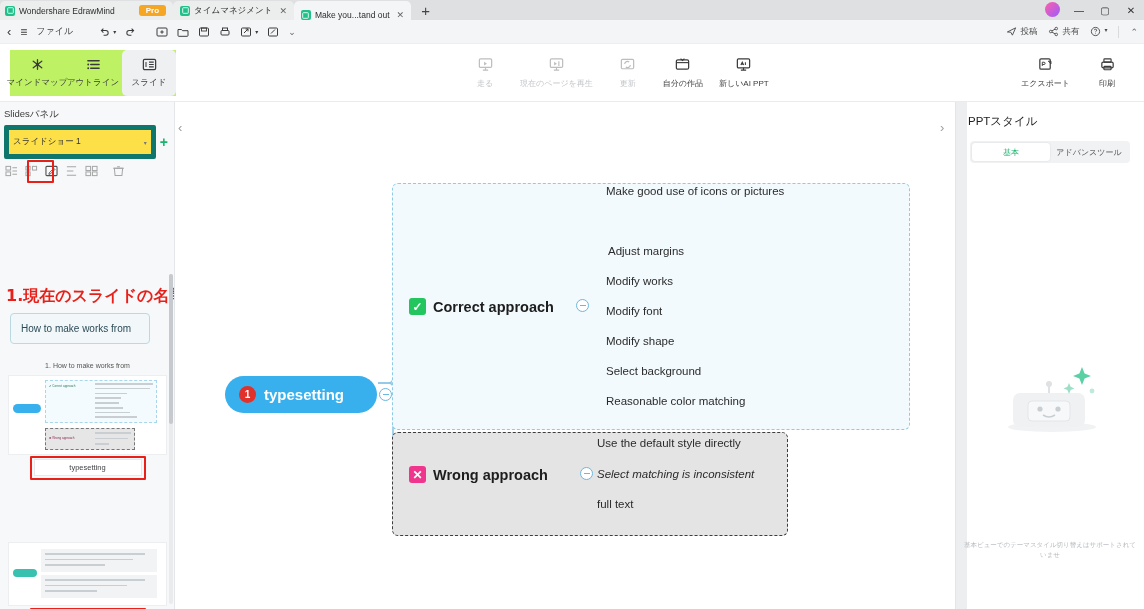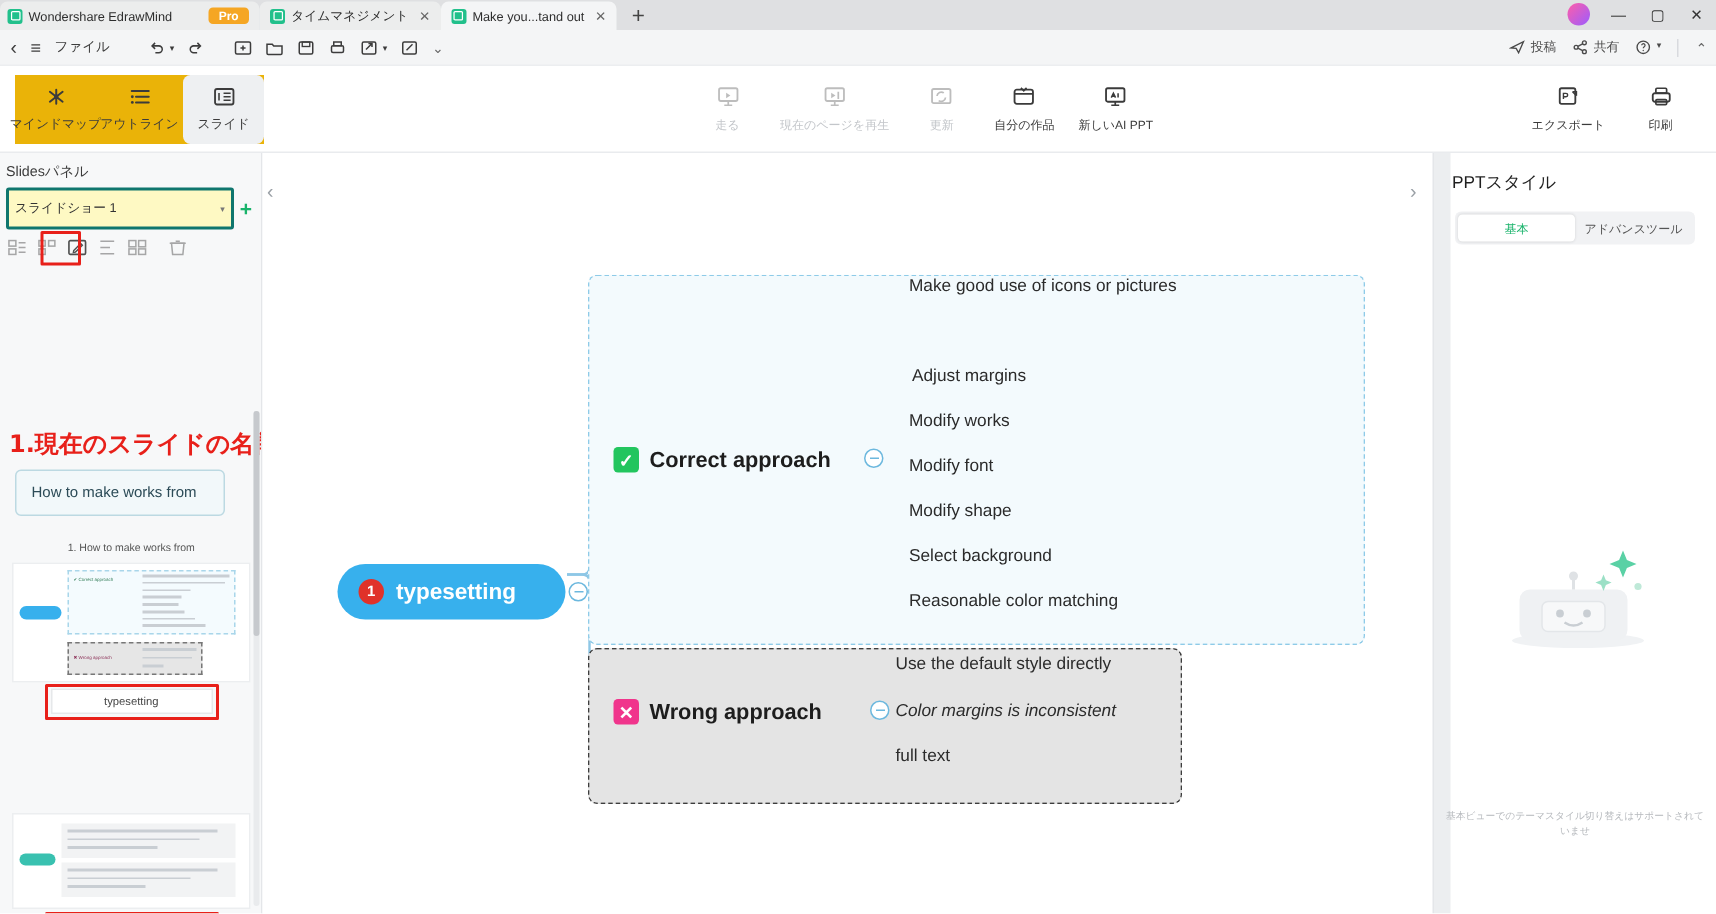--- a/index.html
+++ b/index.html
@@ -7,57 +7,57 @@
     width:1144px; height:609px;
     font-family:"Liberation Sans", sans-serif;
     background:#ffffff; overflow:hidden; position:relative;
     -webkit-font-smoothing:antialiased;
   }
   
   .tabbar{height:20px;background:#dfe0e2;display:flex;align-items:flex-end;position:relative;}
   .tab{height:19px;display:flex;align-items:center;gap:4px;padding:0 7px;font-size:8.5px;color:#2d2d2d;
        border-top-left-radius:5px;border-top-right-radius:5px;white-space:nowrap;}
   .tab.inactive{background:#eceded;}
-  .tab.active{background:#f4f5f6;}
+  .tab.active{background:#f4f5f6;align-items:flex-end;}
   .tab .ticon{width:10px;height:10px;border-radius:2px;background:#21c08b;display:inline-flex;align-items:center;justify-content:center;}
   .tab .ticon svg{width:7px;height:7px;}
   .tab .tclose{font-size:9px;color:#666;margin-left:3px;}
   .pro-badge{background:#f5a623;color:#fff;font-size:8px;font-weight:bold;border-radius:3px;padding:1px 7px;margin-left:20px;}
   .tab-plus{font-size:15px;color:#444;padding:0 10px;line-height:18px;}
   .win-ctrl{position:absolute;right:0;top:0;height:20px;display:flex;align-items:center;gap:0px;}
   .win-ctrl span{width:26px;text-align:center;font-size:10px;color:#333;}
   .avatar-dot{position:absolute;right:84px;top:2px;width:15px;height:15px;border-radius:50%;
       background:linear-gradient(135deg,#ff5ea8,#9b5cff);}
   
   .menurow{height:24px;background:#f4f5f6;display:flex;align-items:center;padding:0 7px;gap:9px;position:relative;border-bottom:1px solid #eceef0;}
   .menurow .mi{font-size:11px;color:#3c3c3c;display:flex;align-items:center;gap:3px;cursor:default;}
   .menurow .lbl{font-size:9px;color:#3c3c3c;}
   .menurow-right{position:absolute;right:6px;display:flex;align-items:center;gap:11px;}
   .menurow-right .ritem{display:flex;align-items:flex-start;gap:3px;font-size:8.5px;color:#4a4a4a;}
   .sep{width:1px;height:12px;background:#d8dade;}
   
   .toolbar{height:58px;background:#fff;border-bottom:1px solid #e9ebee;display:flex;align-items:center;position:relative;}
-  .modegrp{display:flex;align-items:center;gap:2px;margin-left:10px;background:#eab308;}
+  .modegrp{display:flex;align-items:center;gap:2px;margin-left:10px;background:#bef264;}
   .modebtn{width:54px;height:46px;display:flex;flex-direction:column;align-items:center;justify-content:center;gap:4px;border-radius:5px;}
   .modebtn.active{background:#eef0f2;}
   .modebtn .mlabel{font-size:8.5px;color:#3b3b3b;white-space:nowrap;}
   .centergrp{position:absolute;left:462px;display:flex;align-items:center;gap:8px;}
   .tbtn{min-width:46px;height:46px;display:flex;flex-direction:column;align-items:center;justify-content:center;gap:5px;padding:0 4px;}
   .tbtn .tlabel{font-size:8px;white-space:nowrap;}
   .tbtn.dim .tlabel{color:#c3c6ca;}
   .tbtn.dim svg{opacity:.33;}
   .tbtn .tlabel{color:#3b3b3b;}
   .rightgrp{position:absolute;right:14px;display:flex;align-items:center;gap:10px;}
   
   .body{display:flex;height:507px;}
   
   .leftpanel{width:175px;background:#f7f8f9;position:relative;border-right:1px solid #e4e6e9;flex:0 0 175px;overflow:hidden;}
   .lp-title{font-size:9.5px;color:#3b3b3b;padding:6px 6px 4px 4px;background:#f7f8f9;}
   .lp-sel-row{display:flex;align-items:center;gap:4px;padding:0 6px 3px 4px;}
-  .lp-select{flex:1;height:15px;border:2px solid #0f766e;background:#fef9c3;border-radius:2px;display:flex;align-items:center;
+  .lp-select{flex:1;height:15px;border:5px solid #0f766e;background:#fde047;border-radius:2px;display:flex;align-items:center;
       justify-content:space-between;padding:12px 4px;font-size:8.5px;color:#333;}
   .lp-select .caret{font-size:6px;color:#777;}
   .lp-plus{font-size:14px;color:#19b36b;font-weight:bold;line-height:12px;}
   .lp-tools{display:flex;align-items:center;gap:5px;padding:2px 6px 4px 4px;position:relative;}
   .lp-tool{width:15px;height:14px;display:flex;align-items:center;justify-content:center;opacity:.45;}
   .lp-tool.on{opacity:.85;}
   .redbox{position:absolute;border:2.5px solid #e8201a;border-radius:1px;}
   .anno{color:#e8201a;font-weight:bold;font-family:"DejaVu Sans", sans-serif;position:absolute;white-space:nowrap;}
   .thumb-label{font-size:7px;color:#555;text-align:center;padding:4px 0;background:#f7f8f9;}
   .thumb{background:#fff;border:1px solid #eceef0;margin:0 8px;height:86px;position:relative;overflow:hidden;}
@@ -485,21 +485,21 @@
 
     <div class="node-main" style="left:234px;top:364px;">
       <span class="ico-sq ico-pink">✕</span>
       <span>Wrong approach</span>
     </div>
     <div class="collapse-btn" style="left:405px;top:365px;">
         <i></i>
       </div>
 
     <div class="leaf" style="left:422px;top:335px;">Use the default style directly</div>
-    <div class="leaf ital" style="left:422px;top:366px;">Color margins is inconsistent</div>
+    <div class="leaf ital" style="left:422px;top:366px;">Select matching is inconsistent</div>
     <div class="leaf" style="left:422px;top:396px;">full text</div>
   </div>
 
   <div class="rightpanel">
     <div class="gray-gutter"></div>
     <div class="collapse-r">›</div>
     <div class="rp-title">PPTスタイル</div>
     <div class="rp-tabs">
       <div class="rp-tab active">基本</div>
       <div class="rp-tab">アドバンスツール</div>

